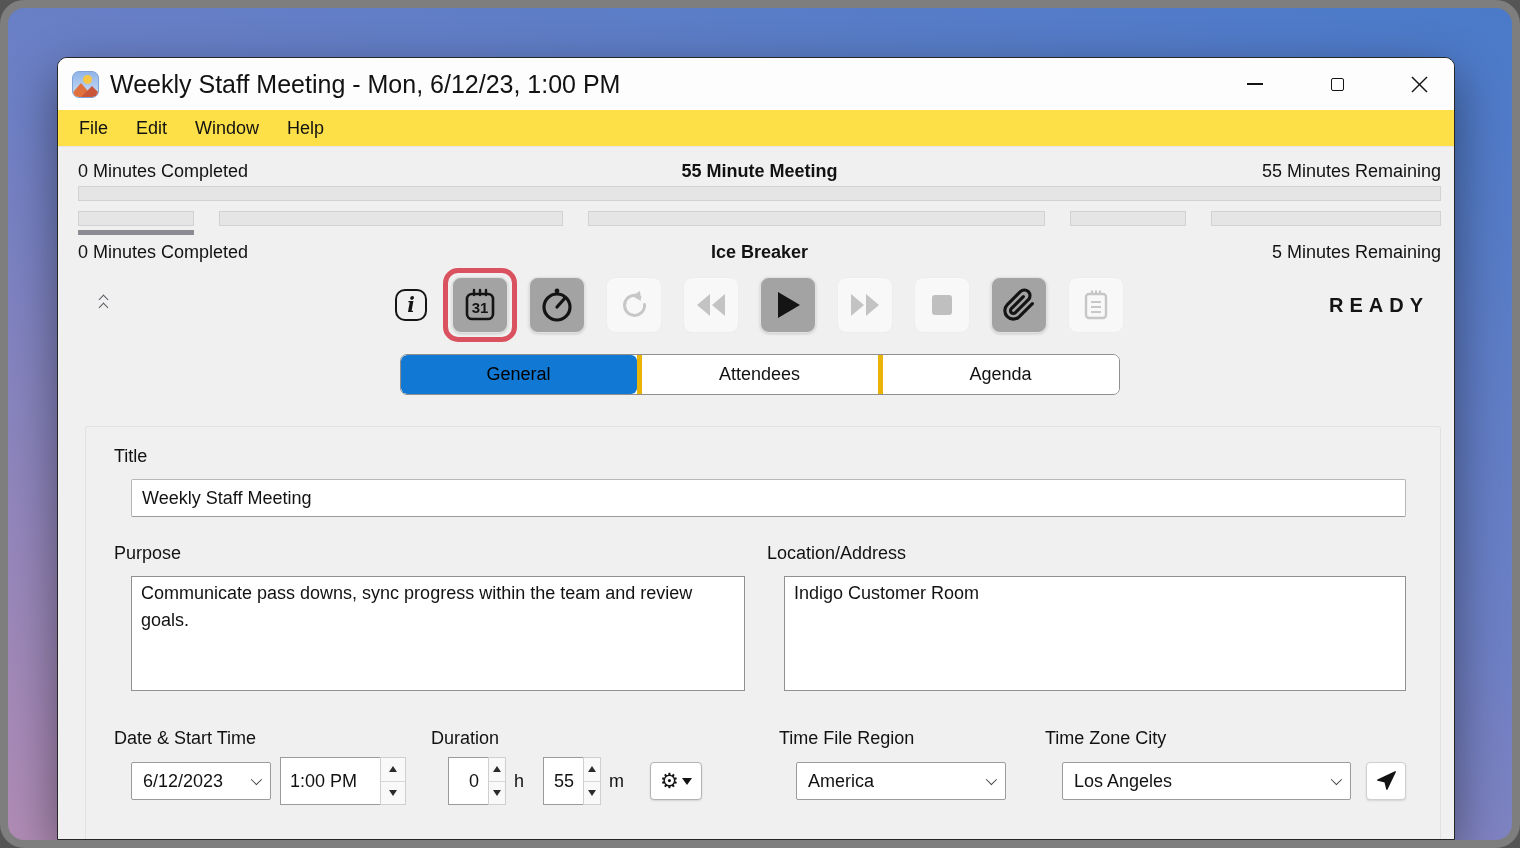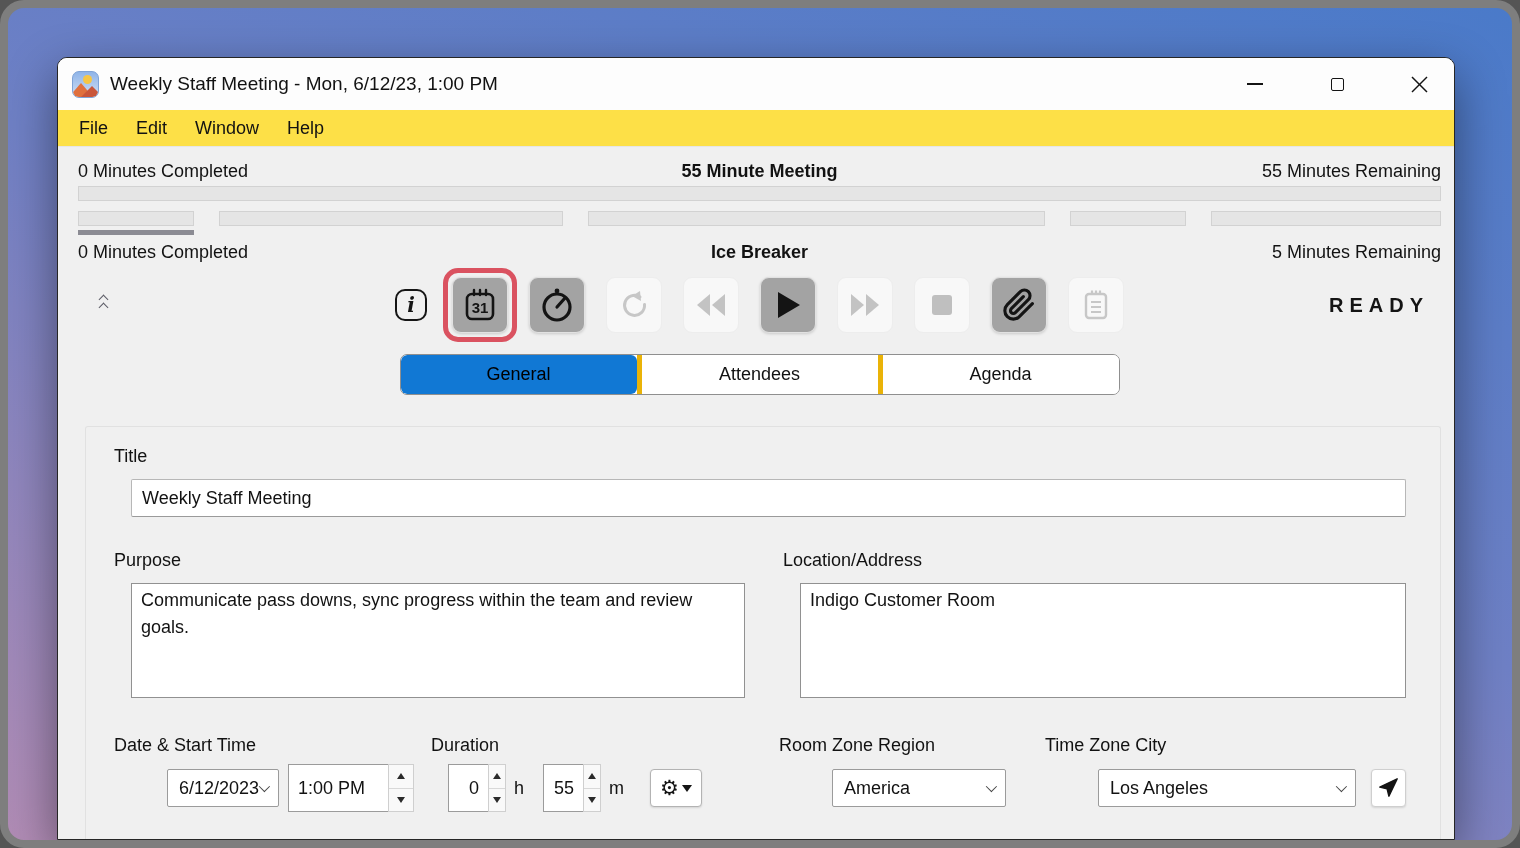--- a/index.html
+++ b/index.html
@@ -15,21 +15,21 @@
 
   
   .titlebar { height:52px; background:#fdfdfd; display:flex; align-items:center; padding:0 14px; }
   .app-icon { width:27px; height:27px; border-radius:7px; position:relative; overflow:hidden;
               background:linear-gradient(180deg,#8fb4e8,#cfdff5); border:1px solid #7fa3d6; flex:none; }
   .app-icon .sun { position:absolute; left:10px; top:3px; width:9px; height:9px; border-radius:50%; background:#f6c645; }
   .app-icon .mtn1 { position:absolute; left:-4px; bottom:0; width:0; height:0;
                     border-left:12px solid transparent; border-right:12px solid transparent; border-bottom:14px solid #e0703d; }
   .app-icon .mtn2 { position:absolute; right:-5px; bottom:0; width:0; height:0;
                     border-left:11px solid transparent; border-right:11px solid transparent; border-bottom:11px solid #c9563a; }
-  .title-text { margin-left:11px; font-size:19px; color:#121212; }
+  .title-text { margin-left:11px; font-size:25px; color:#121212; }
   .win-controls { margin-left:auto; display:flex; align-items:center; gap:60px; padding-right:10px; }
   .win-btn { background:none; border:none; width:22px; height:22px; display:flex; align-items:center; justify-content:center; cursor:pointer; }
   .glyph-min { width:16px; height:1.6px; background:#141414; }
   .glyph-max { width:13px; height:13px; border:1.5px solid #141414; border-radius:2px; }
 
   
   .menubar { height:37px; background:#fde047; display:flex; align-items:center; padding-left:7px;
              border-bottom:1px solid #e6e6e6; }
   .menu-item { font-size:18px; color:#121212; padding:5px 14px; cursor:default; }
 
@@ -66,35 +66,35 @@
   .tab { flex:1; display:flex; align-items:center; justify-content:center; font-size:18px; color:#121212; cursor:pointer; background:#fff; }
   .tab + .tab { border-left:5px solid #eab308; }
   .tab.active { background:#1178d4; color:#000000; border-radius:6px; }
 
   
   .panel { margin:31px 0 0 7px; border:1px solid #e1e1e1; border-radius:3px; border-bottom:none;
            padding:19px 34px 40px 45px; height:600px; background:#f0f0f0; }
   .flabel { font-size:18px; color:#121212; margin-left:-17px; }
   .text-input { display:block; width:100%; height:38px; margin-top:12px; border:1px solid #b7b7b7; border-bottom-color:#9a9a9a;
                 border-radius:2px; background:#fff; font-size:18px; font-family:inherit; color:#121212; padding:0 10px; }
-  .two-col { display:flex; gap:55px; margin-top:33px; }
+  .two-col { display:flex; gap:39px; margin-top:26px; }
   .col-left { width:614px; flex:none; }
   .col-right { flex:1; }
   .textarea { margin-top:12px; height:115px; background:#fff; border:1px solid #919191; font-size:18px; color:#121212;
               padding:3px 9px; line-height:1.5; overflow:hidden; cursor:text; }
 
   .bottom-row { display:flex; margin-top:37px; }
   .group .fields { display:flex; align-items:center; margin-top:13px; height:38px; }
   .g-date { width:275px; margin-right:42px; }
   .g-dur  { width:259px; margin-right:89px; }
   .g-region { width:210px; margin-right:56px; }
   .g-city { width:344px; }
 
   .combo { height:38px; background:#fff; border:1px solid #9b9b9b; border-radius:2px; display:flex; align-items:center;
-           justify-content:space-between; padding:0 11px; font-size:18px; color:#121212; cursor:pointer;margin-left:36px; }
+           justify-content:space-between; padding:0 11px; font-size:18px; color:#121212; cursor:pointer; }
   .chev-dn { width:8px; height:8px; border-right:1.6px solid #454545; border-bottom:1.6px solid #454545;
              transform:rotate(45deg) translateY(-2px); flex:none; }
   .spinbox { display:flex; height:48px; }
   .spin-value { background:#fff; border:1px solid #9b9b9b; border-right:none; display:flex; align-items:center;
                 font-size:18px; color:#121212; padding:0 9px; }
   .spin-value.num { justify-content:flex-end; }
   .spin-btns { display:flex; flex-direction:column; width:26px; border:1px solid #cfcfcf; }
   .spin-btn { flex:1; background:#f9f9f9; display:flex; align-items:center; justify-content:center; border:none; cursor:pointer; }
   .spin-btn + .spin-btn { border-top:1px solid #d8d8d8; }
   .tri-up { width:0; height:0; border-left:4.5px solid transparent; border-right:4.5px solid transparent; border-bottom:6px solid #2b2b2b; }
@@ -326,21 +326,21 @@
               </div>
               <span class="unit">m</span>
               <button class="gear-btn">
                 <span class="gear-glyph">⚙</span>
                 <span class="gear-caret"></span>
               </button>
             </div>
           </div>
 
           <div class="group g-region">
-            <div class="flabel">Room Zone Region</div>
+            <div class="flabel">Time File Region</div>
             <div class="fields">
               <div class="combo" style="width:210px">
                 <span>America</span>
                 <span class="chev-dn"></span>
               </div>
             </div>
           </div>
 
           <div class="group g-city">
             <div class="flabel">Time Zone City</div>

